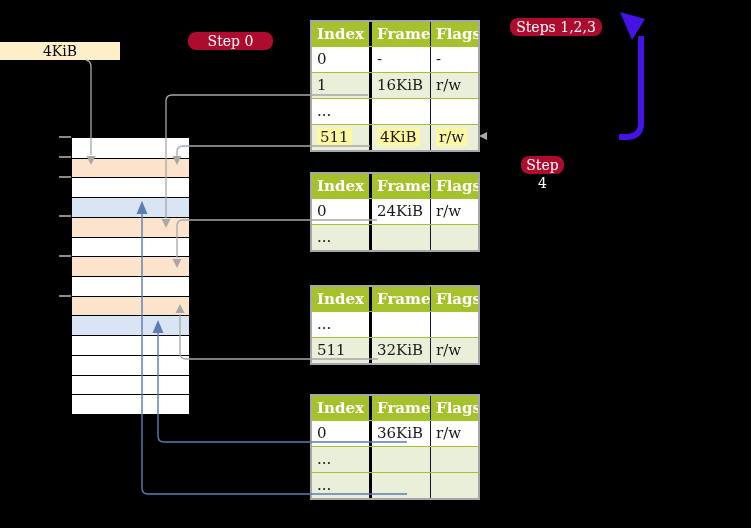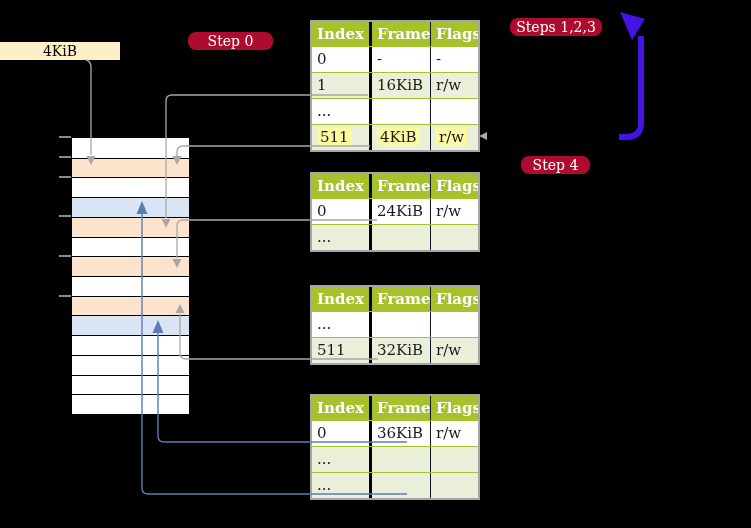--- a/index.html
+++ b/index.html
@@ -57,21 +57,21 @@
 </style>
 </head>
 <body>
 
 <div id="canvas">
 
   <div id="label-4kib">4KiB</div>
 
   <div class="badge red" style="left:188px;top:32px;width:85px;">Step 0</div>
   <div class="badge red" style="left:510px;top:18px;width:92px;">Steps 1,2,3</div>
-  <div class="badge red" style="left:521px;top:156px;width:69px;">Step 4</div>
+  <div class="badge red" style="left:521px;top:156px;width:43px;">Step 4</div>
 
   <div id="memory-column">
     <div class="mrow f-free"></div>
     <div class="mrow f-table"></div>
     <div class="mrow f-free"></div>
     <div class="mrow f-page"></div>
     <div class="mrow f-table"></div>
     <div class="mrow f-free"></div>
     <div class="mrow f-table"></div>
     <div class="mrow f-free"></div>

